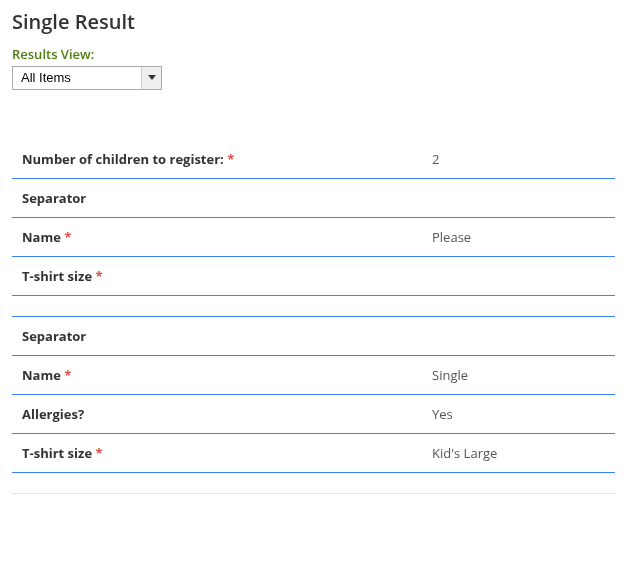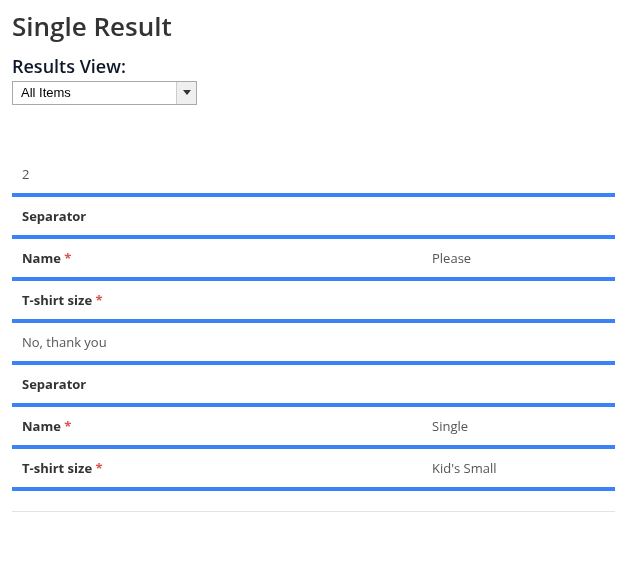--- a/index.html
+++ b/index.html
@@ -4,39 +4,39 @@
 <style>
   * { box-sizing: border-box; margin: 0; padding: 0; }
   body {
     font-family: "Open Sans", "Segoe UI", Tahoma, sans-serif;
     color: #333;
     background: #fff;
     width: 627px;
     padding: 8px 12px 20px 12px;
   }
   h1.page-title {
-    font-size: 26px;
+    font-size: 20px;
     font-weight: 600;
     color: #333;
     margin-bottom: 10px;
   }
   .results-view-label {
-    font-size: 18px;
-    color: #0f172a;
+    font-size: 13px;
+    color: #4d7c0f;
     margin-bottom: 2px;
     display: block;
     font-weight: 600;
   }
   .select-wrap {
     display: inline-block;
     border: 1px solid #aaa;
     background: #fff;
     font-size: 13px;
     height: 24px;
-    width: 185px;
+    width: 150px;
     position: relative;
   }
   .select-wrap select {
     width: 100%;
     height: 100%;
     border: none;
     background: transparent;
     font-size: 13px;
     padding: 2px 22px 2px 8px;
     appearance: none;
@@ -60,21 +60,21 @@
     border-right: 4px solid transparent;
     border-top: 5px solid #333;
   }
 
   .result-table {
     margin-top: 50px;
     width: 100%;
   }
   .row {
     display: flex;
-    border-top: 4px solid #3b82f6;
+    border-top: 1px solid #3b82f6;
     padding: 10px 0 10px 10px;
     font-size: 13px;
     align-items: center;
   }
   .row:first-child { border-top: none; }
   .row:last-child { border-bottom: 1px solid #e3e3e3; }
   .label-cell {
     flex: 0 0 410px;
     font-weight: 700;
     color: #333;
@@ -108,43 +108,47 @@
 <label class="results-view-label">Results View:</label>
 <div class="select-wrap">
   <select>
     <option>All Items</option>
   </select>
   <span class="caret"></span>
 </div>
 
 <div class="result-table" id="result-table">
     <div class="row">
+      <div class="label-cell">Number of children to register: <span class="req">*</span></div>
       <div class="value-cell">2</div>
     </div>
     <div class="row">
       <div class="label-cell">Separator </div>
     </div>
     <div class="row">
       <div class="label-cell">Name <span class="req">*</span></div>
       <div class="value-cell">Please</div>
     </div>
     <div class="row">
       <div class="label-cell">T-shirt size <span class="req">*</span></div>
     </div>
     <div class="row">
-      <div class="value-cell">No, thank you</div>
     </div>
     <div class="row">
       <div class="label-cell">Separator </div>
     </div>
     <div class="row">
       <div class="label-cell">Name <span class="req">*</span></div>
       <div class="value-cell">Single</div>
     </div>
     <div class="row">
+      <div class="label-cell">Allergies? </div>
+      <div class="value-cell">Yes</div>
+    </div>
+    <div class="row">
       <div class="label-cell">T-shirt size <span class="req">*</span></div>
-      <div class="value-cell">Kid's Small</div>
+      <div class="value-cell">Kid's Large</div>
     </div>
     <div class="row"></div>
   </div>
 
 
 
 
 </body></html>

